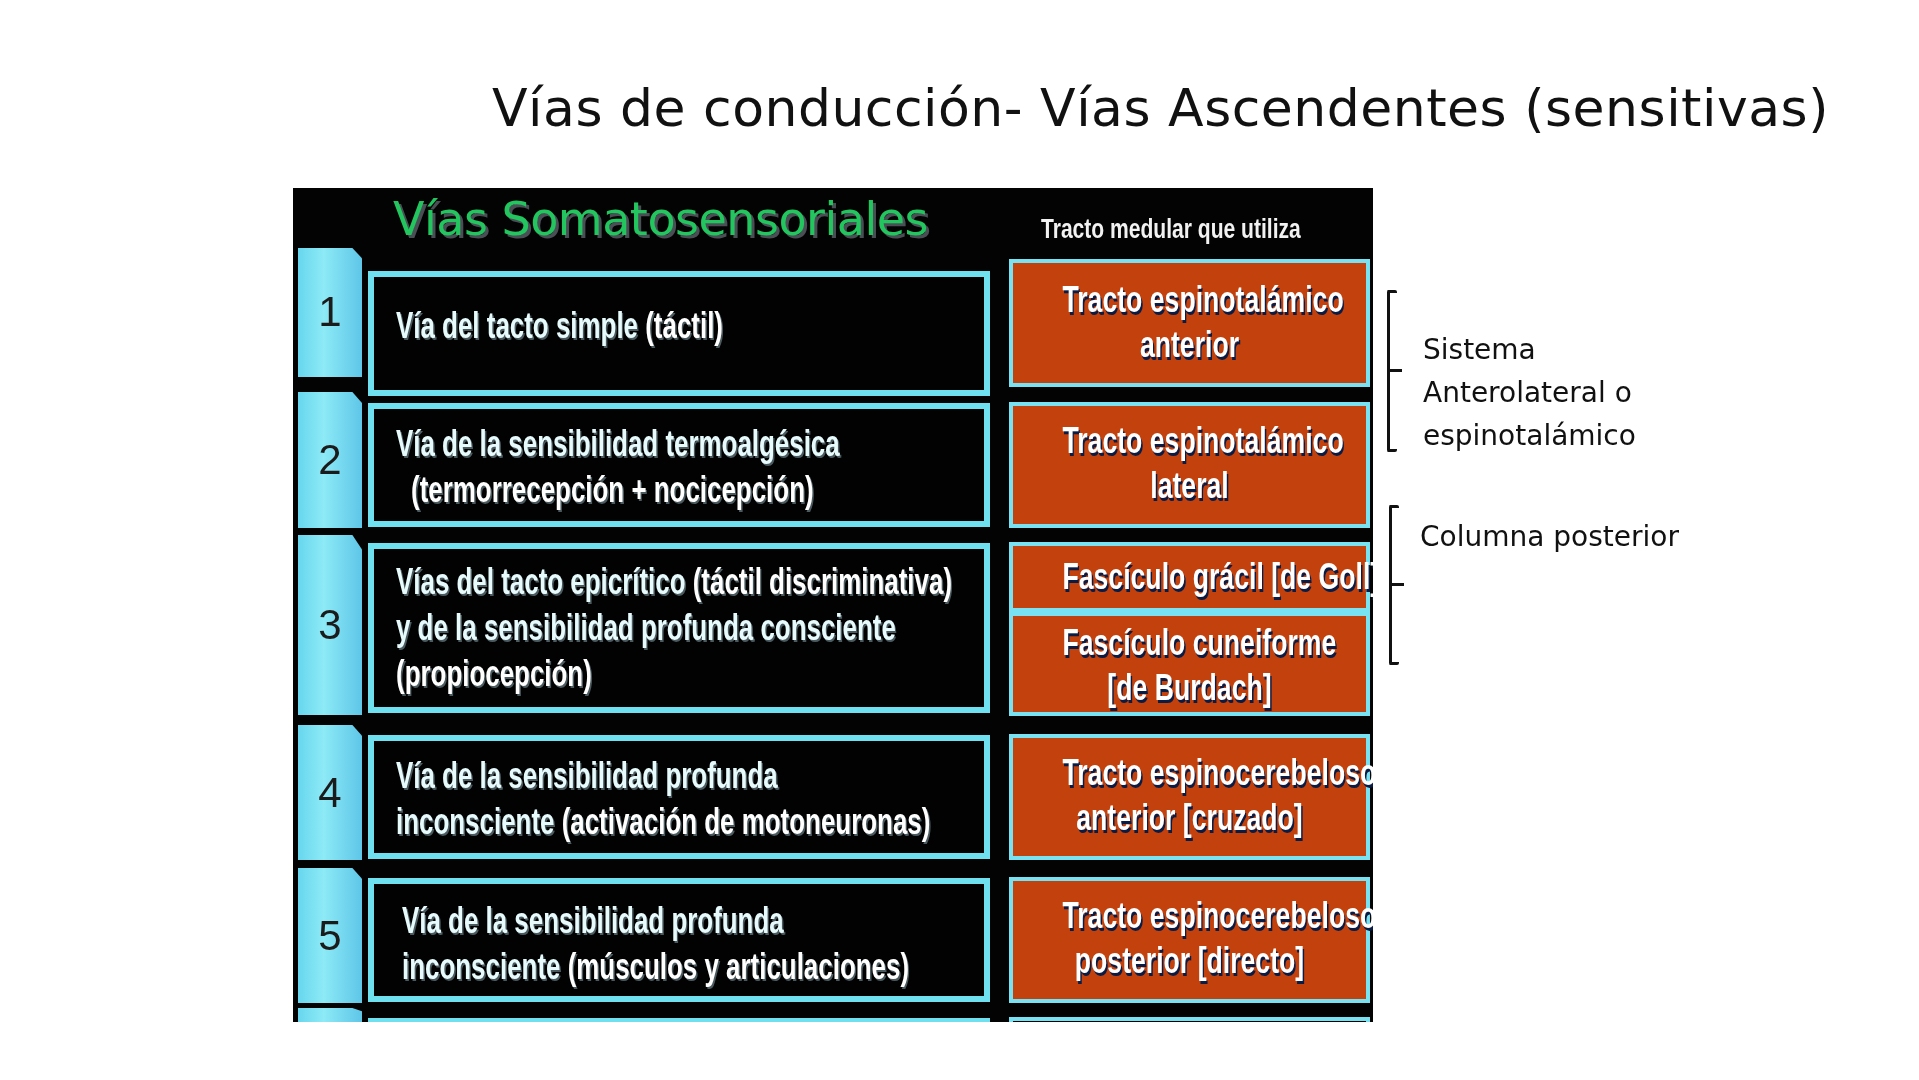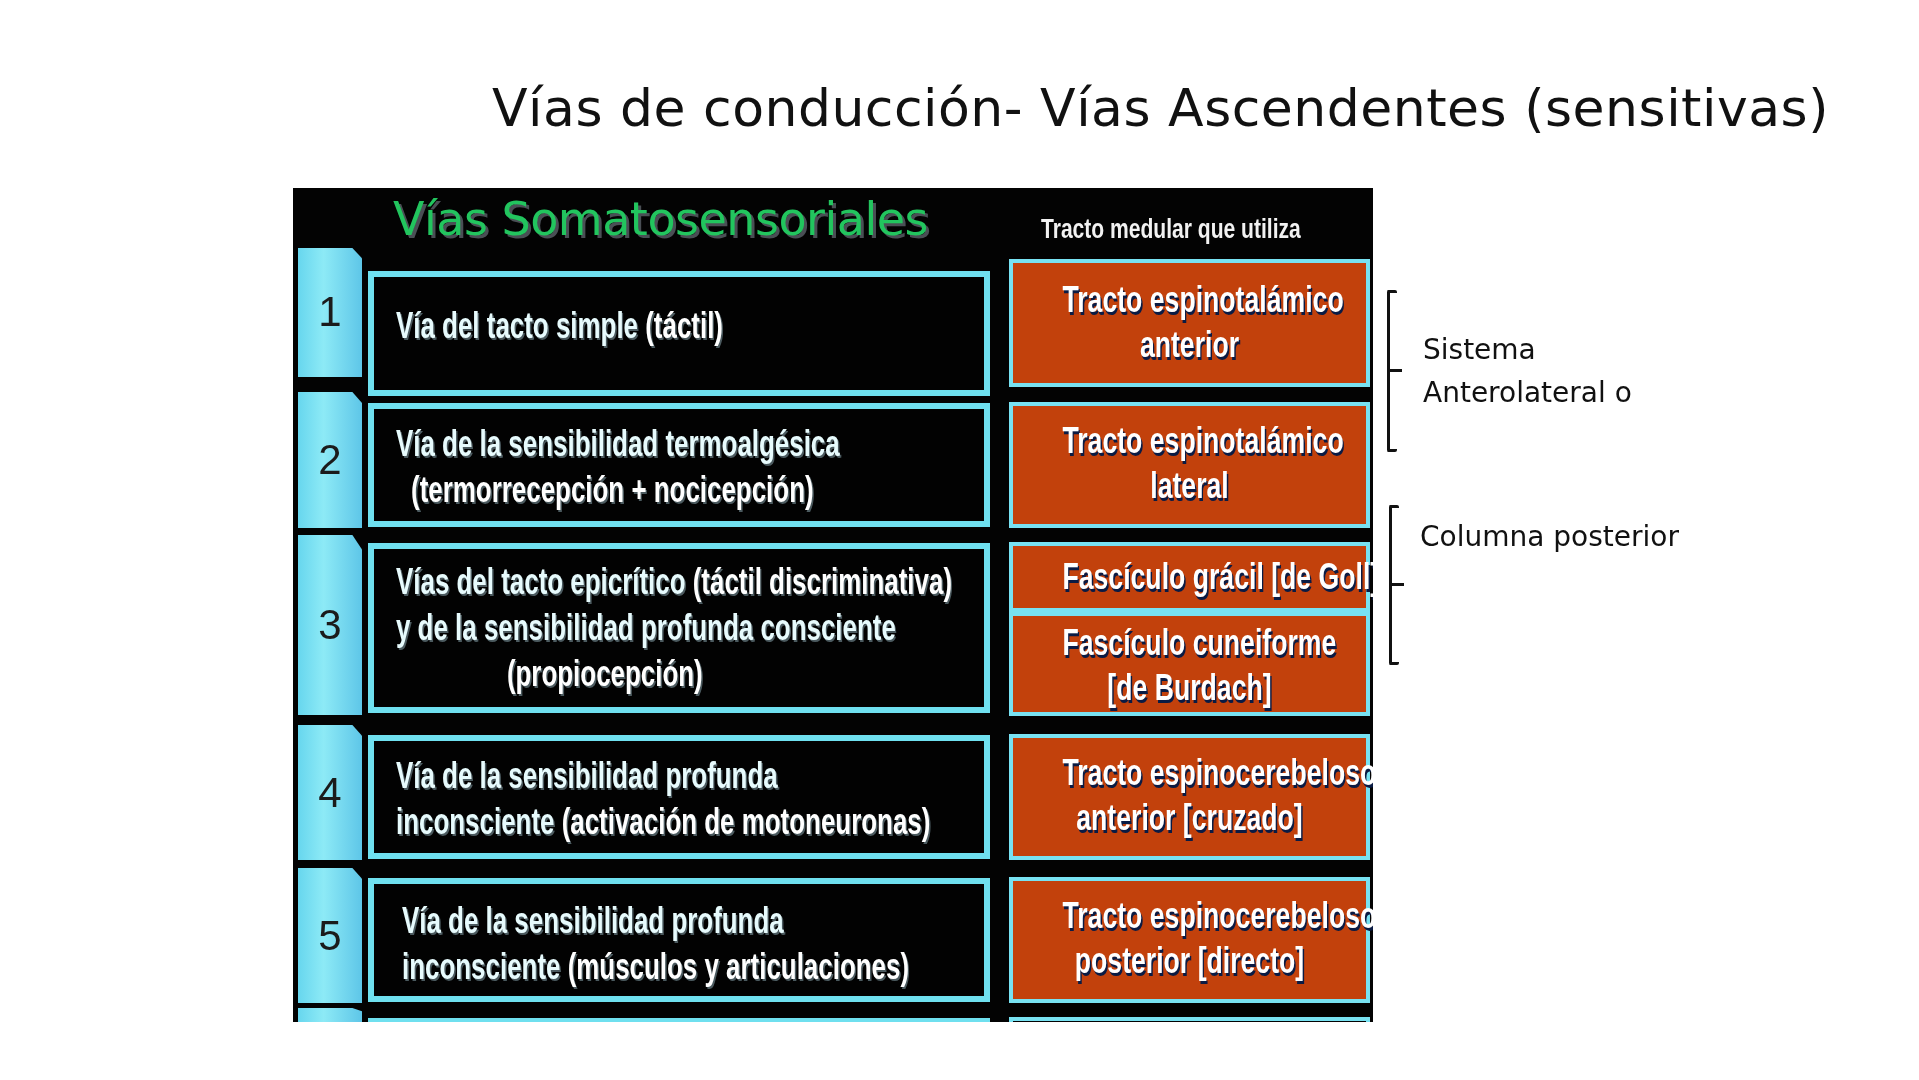--- a/index.html
+++ b/index.html
@@ -110,21 +110,21 @@
         <div>Tracto espinotalámico</div>
         <div>lateral</div>
       </div>
     </div>
   </div>
 
   <div class="row" style="top:347px;height:182px;">
     <div class="tab" style="top:0;height:180px;">
       <div class="tab-num" style="top:66px;">3</div>
     </div>
-    <div class="cell" style="top:8px;height:170px;text-align:center;">
+    <div class="cell" style="top:8px;height:170px;">
       <div class="cell-text" style="top:10px;">
         <div><span>Vías del tacto epicrítico </span><span class="paren">(táctil discriminativa)</span></div>
         <div><span>y de la sensibilidad profunda consciente</span></div>
         <div class="paren">(propiocepción)</div>
       </div>
     </div>
     <div class="blue" style="top:7px;height:70px;">
       <div class="blue-text" style="top:8px;">
         <div>Fascículo grácil [de Goll]</div>
       </div>
@@ -178,19 +178,20 @@
     <div class="cell" style="top:10px;height:40px;"></div>
     <div class="blue" style="top:9px;height:40px;background:#030303;"></div>
   </div>
 </div>
 
 <div class="bracket" style="left:1387px;top:290px;height:162px;"></div>
 <div class="bracket-tick" style="left:1390px;top:369px;"></div>
 <div class="note" style="top:280px;margin-top:48px;">
   <div>Sistema</div>
   <div>Anterolateral o</div>
+  <div>espinotalámico</div>
 </div>
 
 <div class="bracket" style="left:1389px;top:505px;height:160px;"></div>
 <div class="bracket-tick" style="left:1392px;top:583px;"></div>
 <div class="note" style="top:515px;left:1420px;">
   <div>Columna posterior</div>
 </div>
 
 </body></html>

